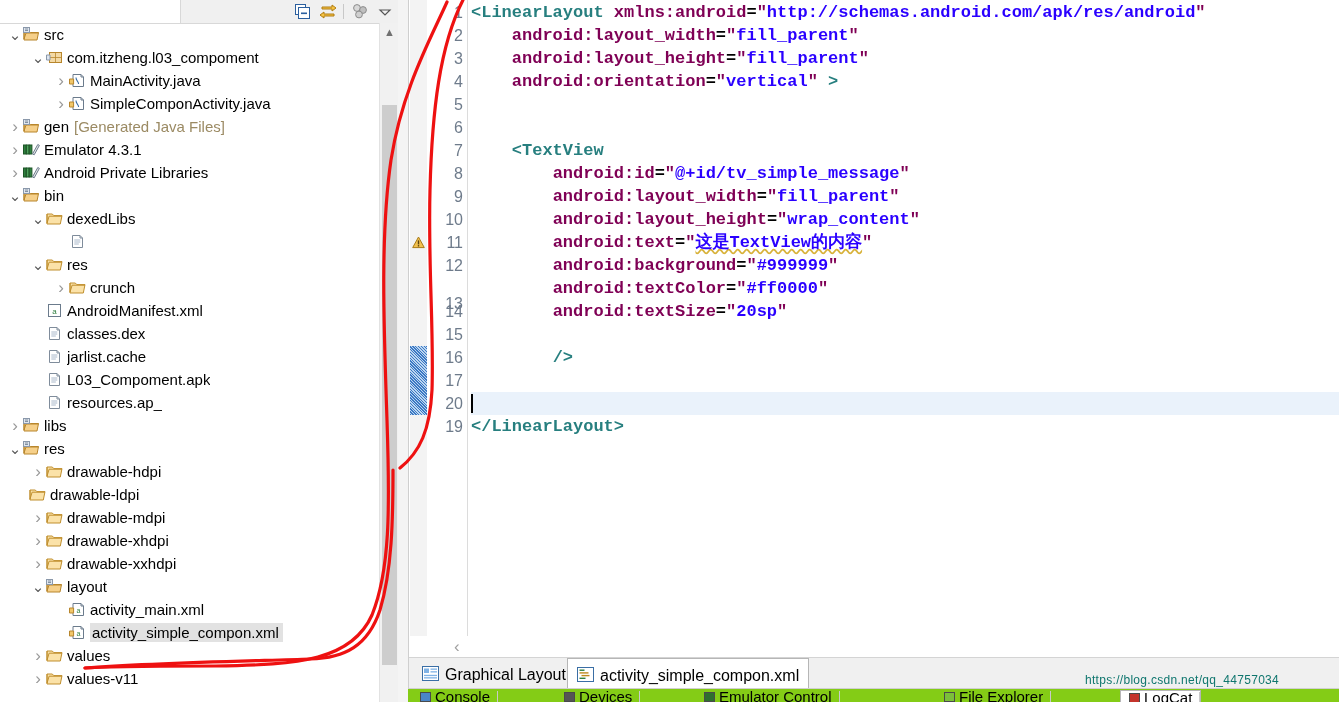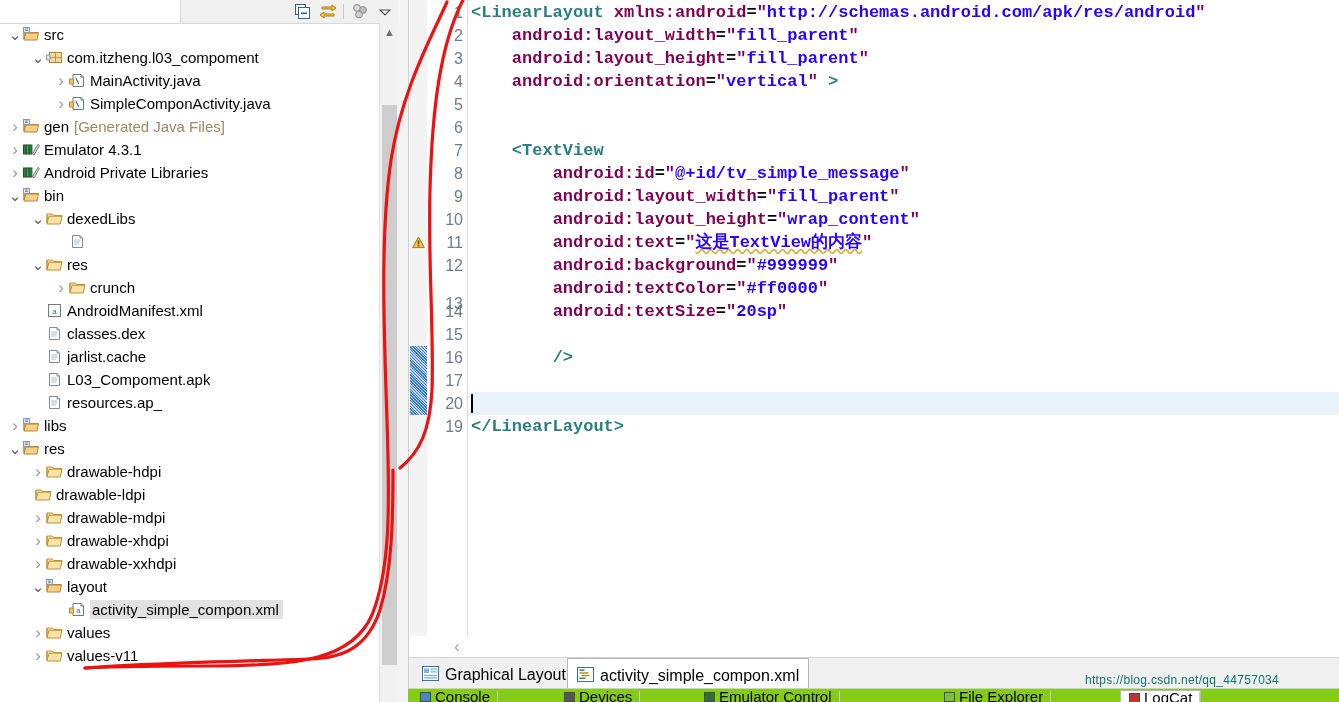--- a/index.html
+++ b/index.html
@@ -370,21 +370,21 @@
       <div class="row" style="padding-left: 31px;">
         <span class="tw" style="font-size: 17px; color: rgb(154, 154, 154);">›</span>
         <span class="ic">
           <svg width="17" height="15" viewBox="0 0 17 15">
             <path d="M1 3 L6.3 3 L7.8 4.6 L16 4.6 L14.3 13 L1 13 Z" fill="#fbe2a8" stroke="#c08f2e"></path>
             <path d="M1 3 L1 12.2 L3.1 5.2 L16 5.2" fill="none" stroke="#c08f2e"></path>
           </svg>
         </span>
         <span class="clip"><span class="lbl">drawable-hdpi</span></span>
       </div>
-      <div class="row" style="padding-left: 20px;">
+      <div class="row" style="padding-left: 14px;">
         <span class="tw"></span>
         <span class="ic">
           <svg width="17" height="15" viewBox="0 0 17 15">
             <path d="M1 3 L6.3 3 L7.8 4.6 L16 4.6 L14.3 13 L1 13 Z" fill="#fbe2a8" stroke="#c08f2e"></path>
             <path d="M1 3 L1 12.2 L3.1 5.2 L16 5.2" fill="none" stroke="#c08f2e"></path>
           </svg>
         </span>
         <span class="clip"><span class="lbl">drawable-ldpi</span></span>
       </div>
       <div class="row" style="padding-left: 31px;">
@@ -421,20 +421,32 @@
         <span class="tw" style="font-size: 15px; color: rgb(90, 90, 90); line-height: 10px;">⌄</span>
         <span class="ic">
           <svg width="17" height="15" viewBox="0 0 17 15">
             <path d="M1 4 L6 4 L7.5 5.5 L15.5 5.5 L14 13 L1 13 Z" fill="#f6d08a" stroke="#b8862c"></path>
             <path d="M1 4 L1 12 L3 6 L15.5 6" fill="none" stroke="#b8862c"></path>
             <rect x="0.5" y="0.5" width="6" height="5" fill="#dfe6ef" stroke="#8a98aa"></rect>
             <path d="M2 2 h3 M2 3.5 h3" stroke="#5b6b80" stroke-width="0.7"></path>
           </svg>
         </span>
         <span class="clip"><span class="lbl">layout</span></span>
+      </div>
+      <div class="row" style="padding-left: 54px;">
+        <span class="tw"></span>
+        <span class="ic">
+          <svg width="17" height="15" viewBox="0 0 17 15">
+            <path d="M4 1.5 L12 1.5 L14.5 4 L14.5 13.5 L4 13.5 Z" fill="#ffffff" stroke="#6b7b8c"></path>
+            <path d="M12 1.5 L12 4 L14.5 4" fill="none" stroke="#6b7b8c"></path>
+            <text x="9.5" y="11" font-size="7" font-family="Liberation Sans" text-anchor="middle" fill="#2f7f3f">a</text>
+            <path d="M0.5 6 L4.6 6 L4.6 11 L0.5 11 Z" fill="#f1c76a" stroke="#b8862c"></path>
+          </svg>
+        </span>
+        <span class="clip"><span class="lbl">activity_main.xml</span></span>
       </div>
       <div class="row sel" style="padding-left: 54px;">
         <span class="tw"></span>
         <span class="ic">
           <svg width="17" height="15" viewBox="0 0 17 15">
             <path d="M4 1.5 L12 1.5 L14.5 4 L14.5 13.5 L4 13.5 Z" fill="#ffffff" stroke="#6b7b8c"></path>
             <path d="M12 1.5 L12 4 L14.5 4" fill="none" stroke="#6b7b8c"></path>
             <text x="9.5" y="11" font-size="7" font-family="Liberation Sans" text-anchor="middle" fill="#2f7f3f">a</text>
             <path d="M0.5 6 L4.6 6 L4.6 11 L0.5 11 Z" fill="#f1c76a" stroke="#b8862c"></path>
           </svg>

